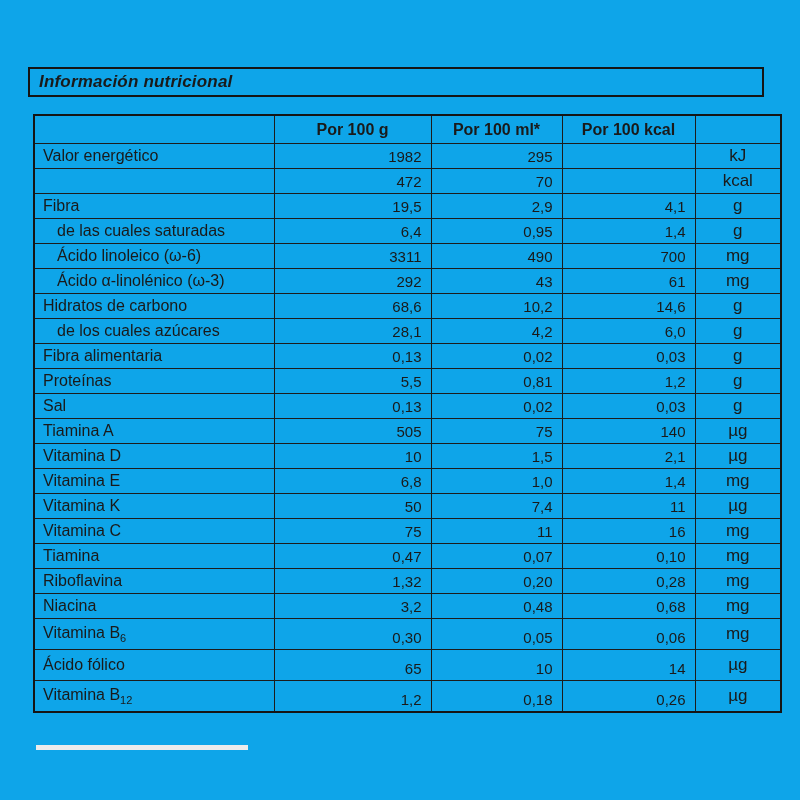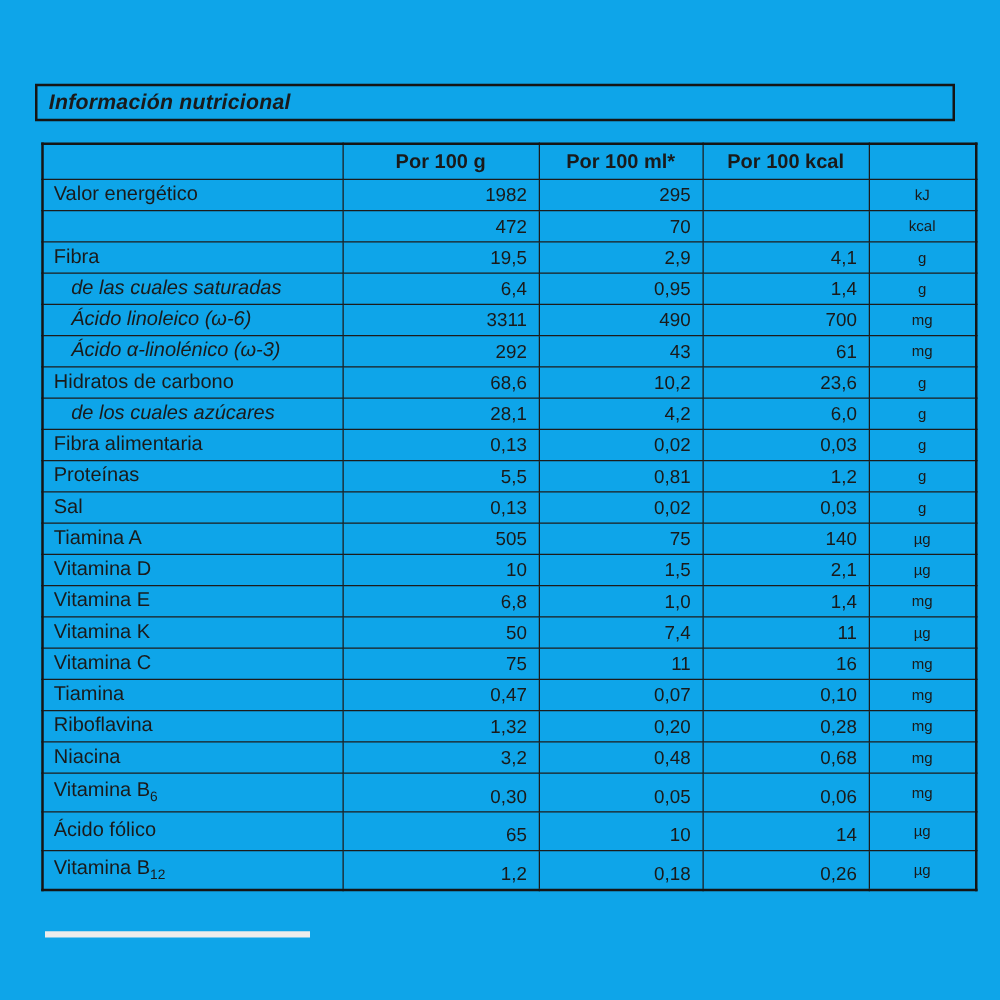--- a/index.html
+++ b/index.html
@@ -54,30 +54,30 @@
     height: 27px;
     padding: 0;
   }
   table.nutrition tr.row { height: 25px; }
   table.nutrition tr.row.tall { height: 31px; }
   td.label {
     font-size: 16px;
     padding: 0 0 0 8px;
     vertical-align: middle;
   }
-  td.label.indent { padding-left: 22px; font-style: italic; }
+  td.label.indent { padding-left: 22px; }
   td.label sub { font-size: 11px; }
   td.val {
     font-size: 15px;
     text-align: right;
     padding: 0 9px 3px 0;
     vertical-align: bottom;
   }
   td.unit {
-    font-size: 12px;
+    font-size: 17px;
     text-align: center;
     vertical-align: middle;
     padding: 0;
   }
   .scan-artifact {
     position: absolute;
     left: 36px;
     top: 745px;
     width: 212px;
     height: 5px;
@@ -150,21 +150,21 @@
           <td class="label indent"><span>Ácido α-linolénico (ω-3)</span></td>
           <td class="val">292</td>
           <td class="val">43</td>
           <td class="val">61</td>
           <td class="unit">mg</td>
         </tr>
         <tr class="row">
           <td class="label"><span>Hidratos de carbono</span></td>
           <td class="val">68,6</td>
           <td class="val">10,2</td>
-          <td class="val">23,6</td>
+          <td class="val">14,6</td>
           <td class="unit">g</td>
         </tr>
         <tr class="row">
           <td class="label indent"><span>de los cuales azúcares</span></td>
           <td class="val">28,1</td>
           <td class="val">4,2</td>
           <td class="val">6,0</td>
           <td class="unit">g</td>
         </tr>
         <tr class="row">

